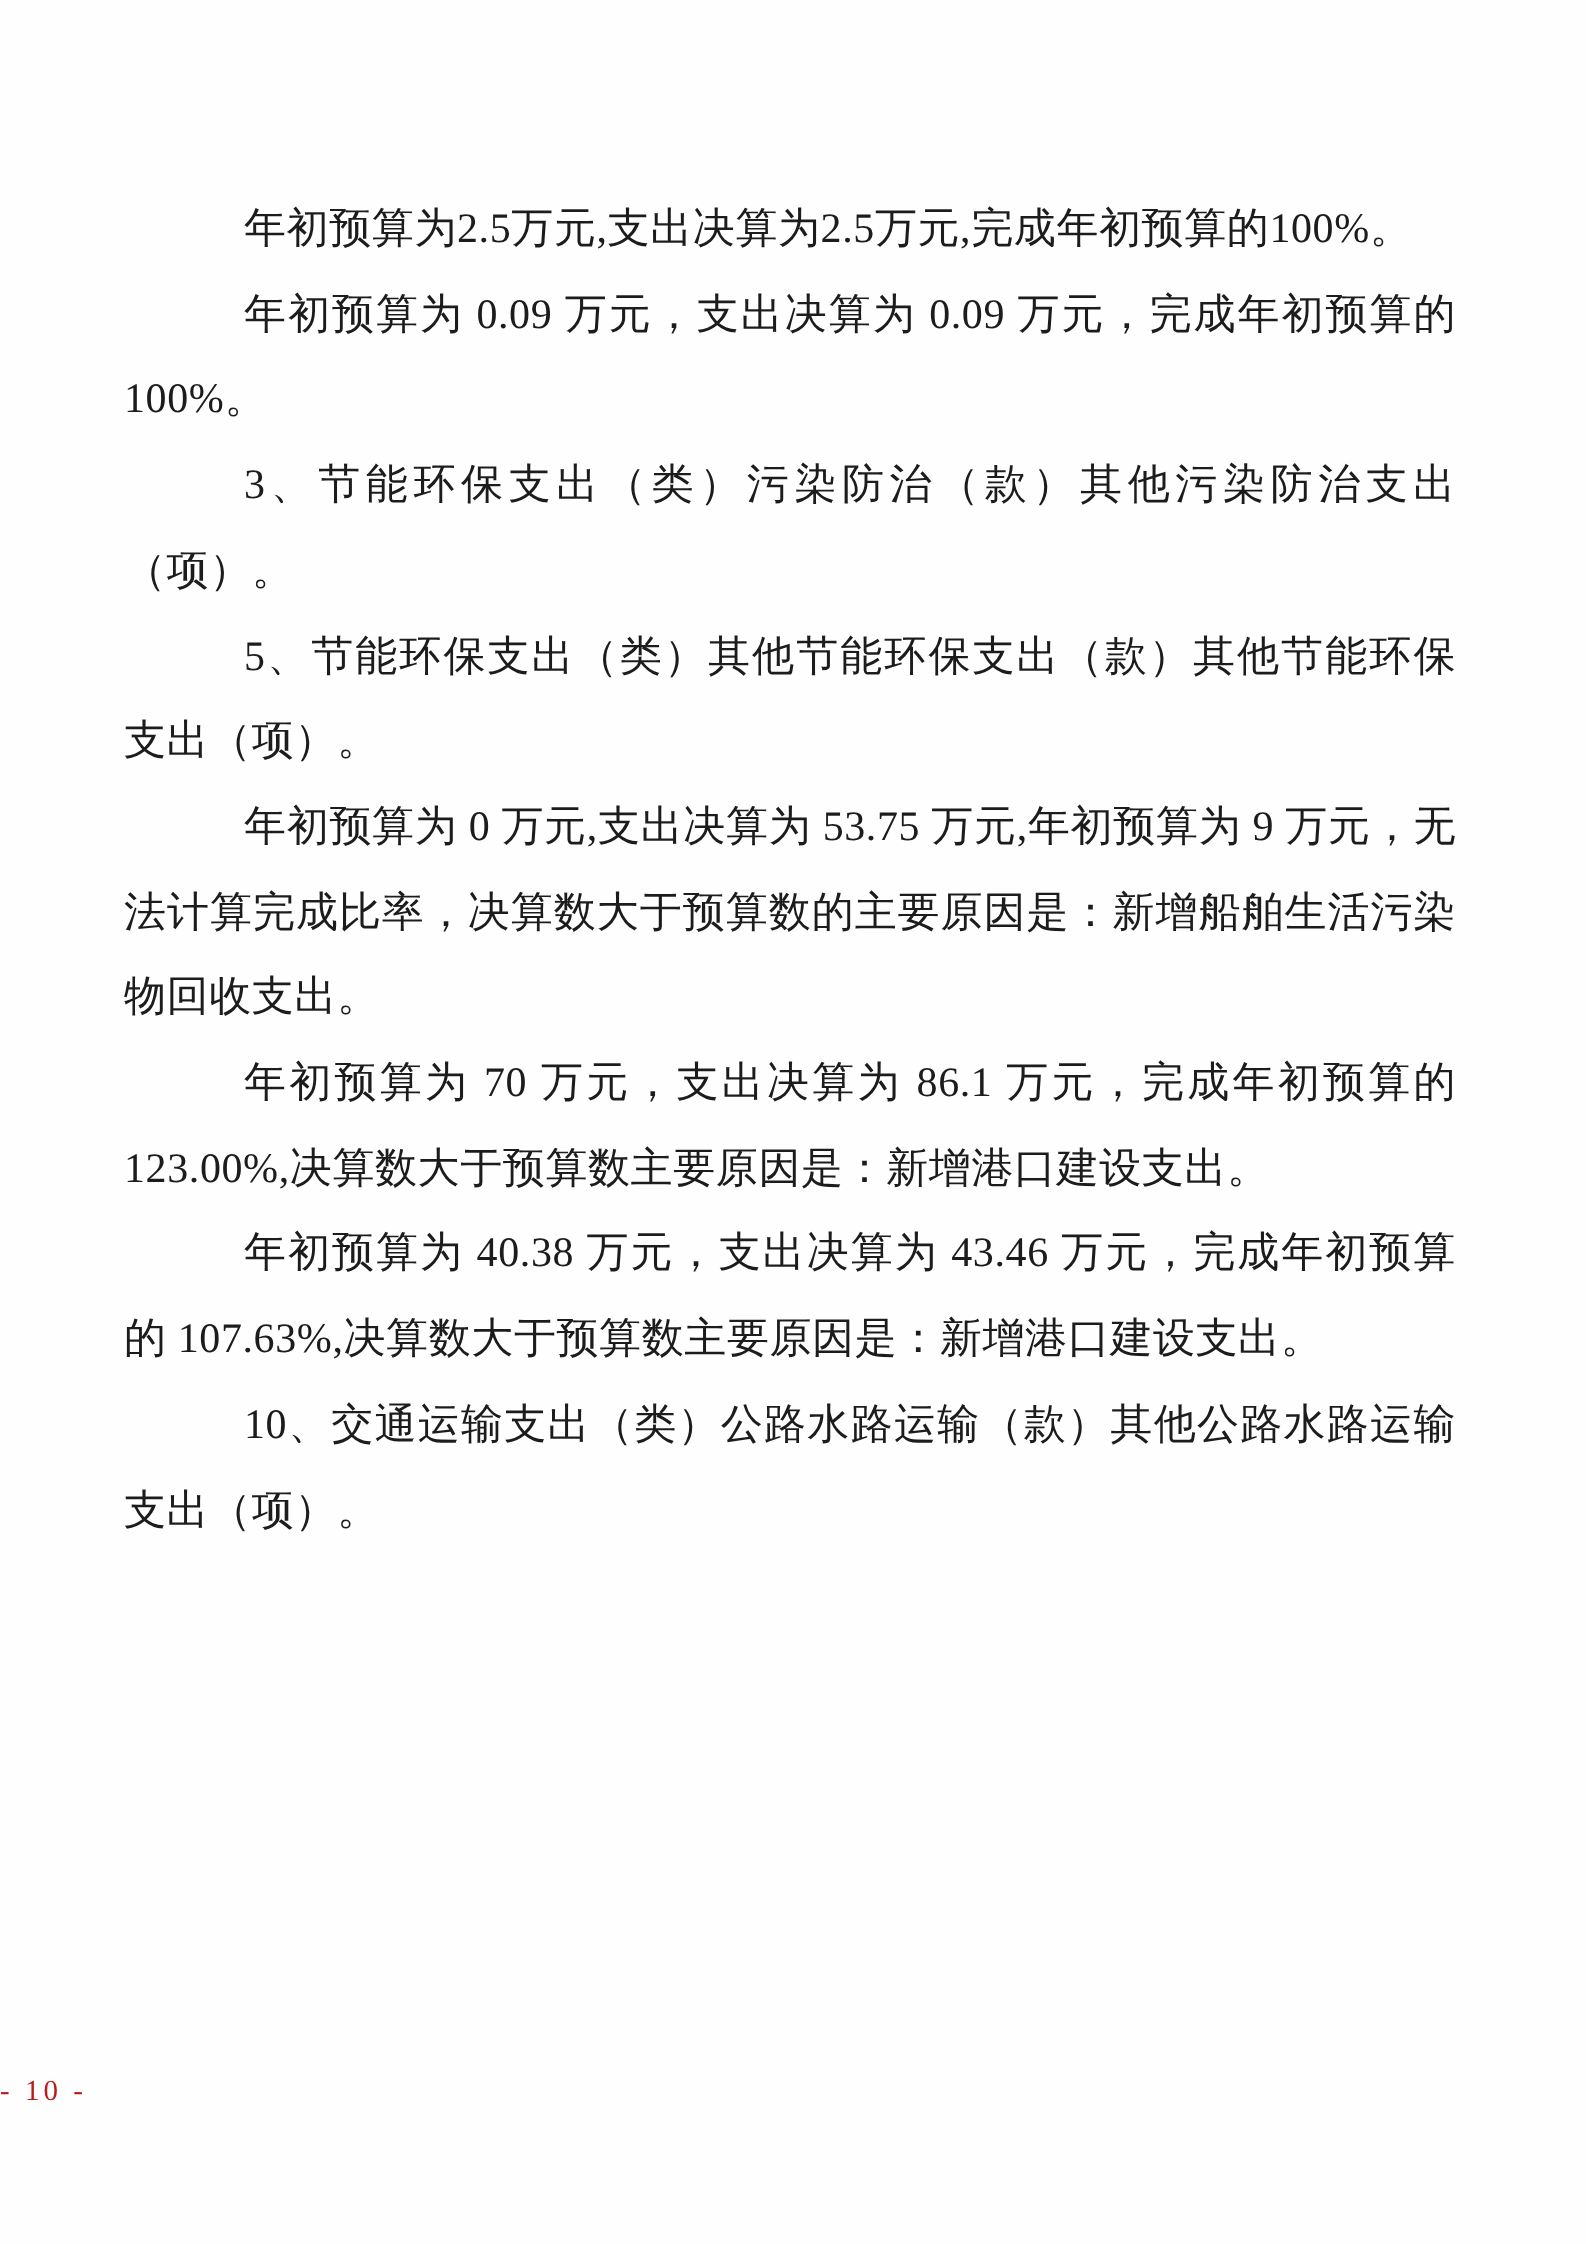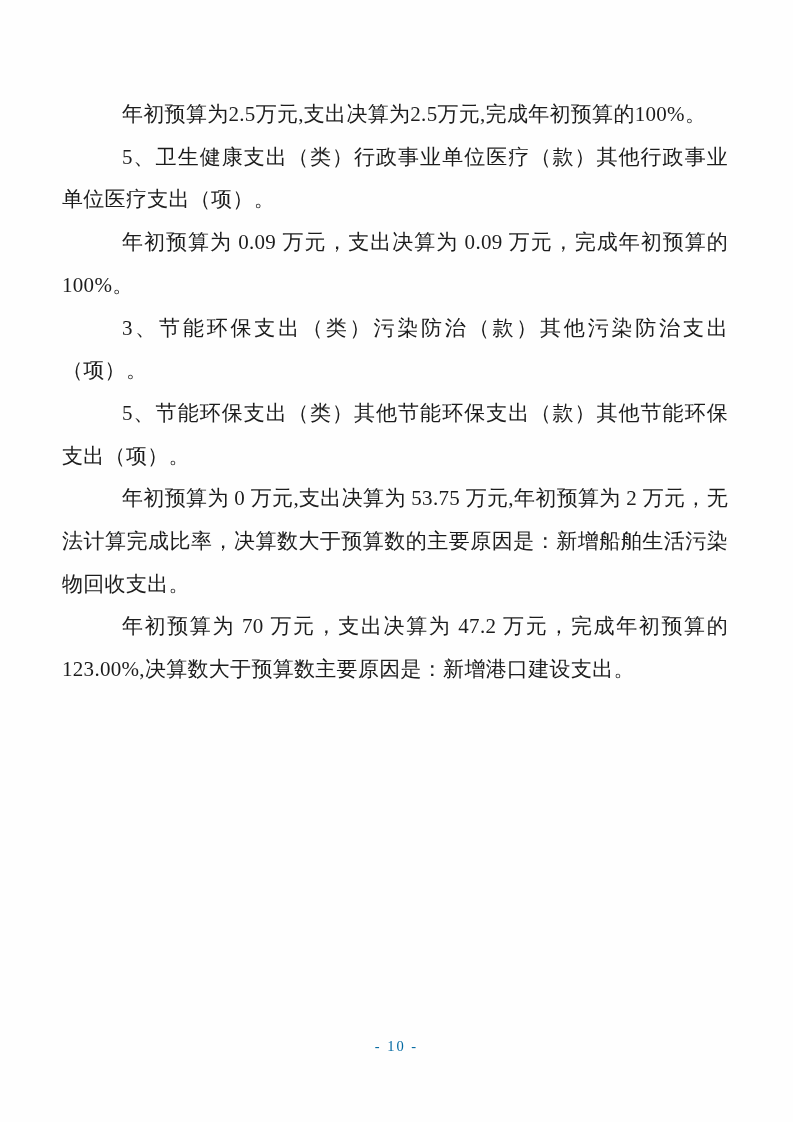--- a/index.html
+++ b/index.html
@@ -30,37 +30,37 @@
     margin: 0;
     padding: 0;
     text-indent: 60px;
     word-break: normal;
   }
   .page-footer {
     position: absolute;
     top: 1038px;
     left: 0;
     width: 100%;
-    text-align: center;
     font-size: 14.5px;
     letter-spacing: 2px;
-    color: #0369a1;
+    color: #b91c1c;
     font-family: "Liberation Serif", "DejaVu Serif", serif;
   }
 </style>
 </head>
 <body>
 
 <div class="page">
 
   <div class="content">
     <p>年初预算为2.5万元,支出决算为2.5万元,完成年初预算的100%。</p>
-    <p>5、卫生健康支出（类）行政事业单位医疗（款）其他行政事业单位医疗支出（项）。</p>
     <p>年初预算为 0.09 万元，支出决算为 0.09 万元，完成年初预算的100%。</p>
     <p>3、节能环保支出（类）污染防治（款）其他污染防治支出（项）。</p>
     <p>5、节能环保支出（类）其他节能环保支出（款）其他节能环保支出（项）。</p>
-    <p>年初预算为 0 万元,支出决算为 53.75 万元,年初预算为 2 万元，无法计算完成比率，决算数大于预算数的主要原因是：新增船舶生活污染物回收支出。</p>
-    <p>年初预算为 70 万元，支出决算为 47.2 万元，完成年初预算的123.00%,决算数大于预算数主要原因是：新增港口建设支出。</p>
+    <p>年初预算为 0 万元,支出决算为 53.75 万元,年初预算为 9 万元，无法计算完成比率，决算数大于预算数的主要原因是：新增船舶生活污染物回收支出。</p>
+    <p>年初预算为 70 万元，支出决算为 86.1 万元，完成年初预算的123.00%,决算数大于预算数主要原因是：新增港口建设支出。</p>
+    <p>年初预算为 40.38 万元，支出决算为 43.46 万元，完成年初预算的 107.63%,决算数大于预算数主要原因是：新增港口建设支出。</p>
+    <p>10、交通运输支出（类）公路水路运输（款）其他公路水路运输支出（项）。</p>
   </div>
 
   <div class="page-footer">- 10 -</div>
 
 </div>
 
 </body></html>

